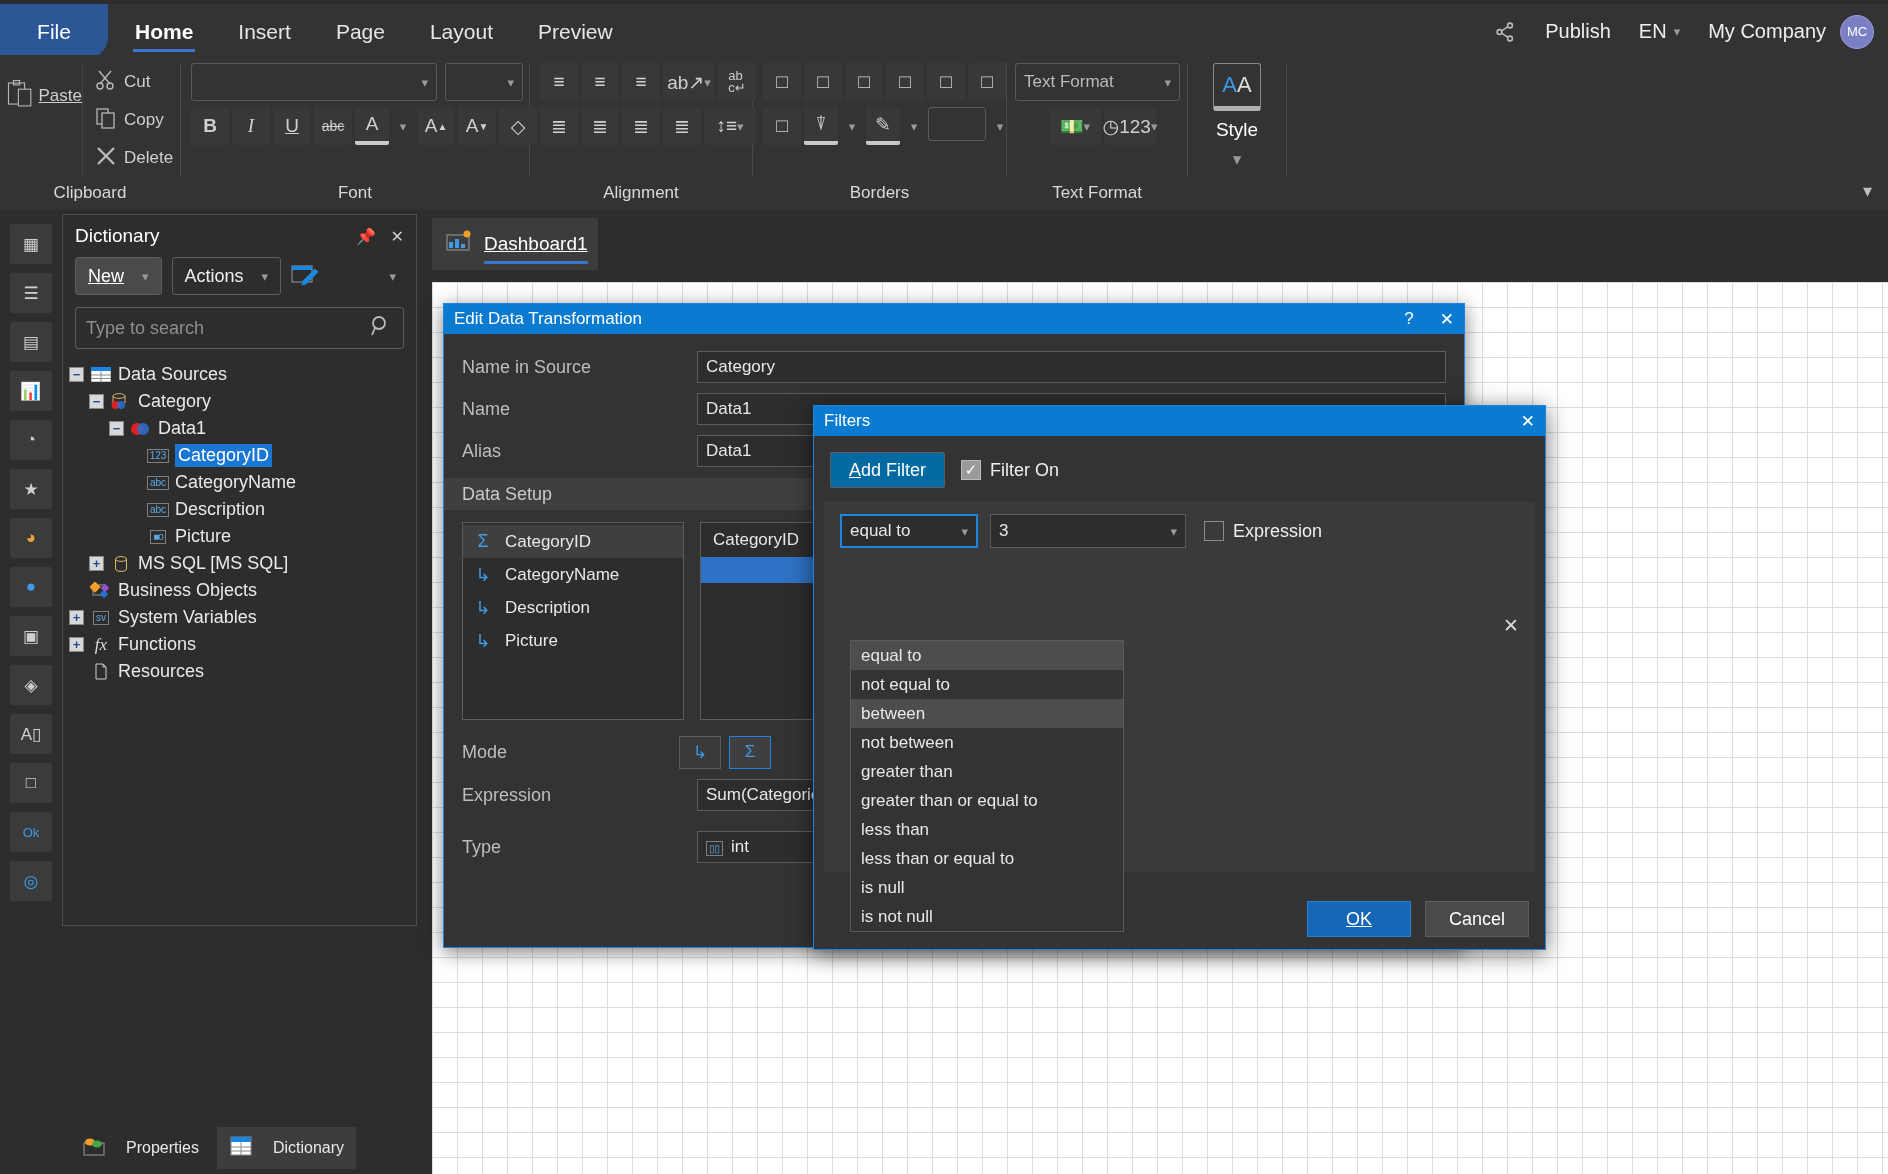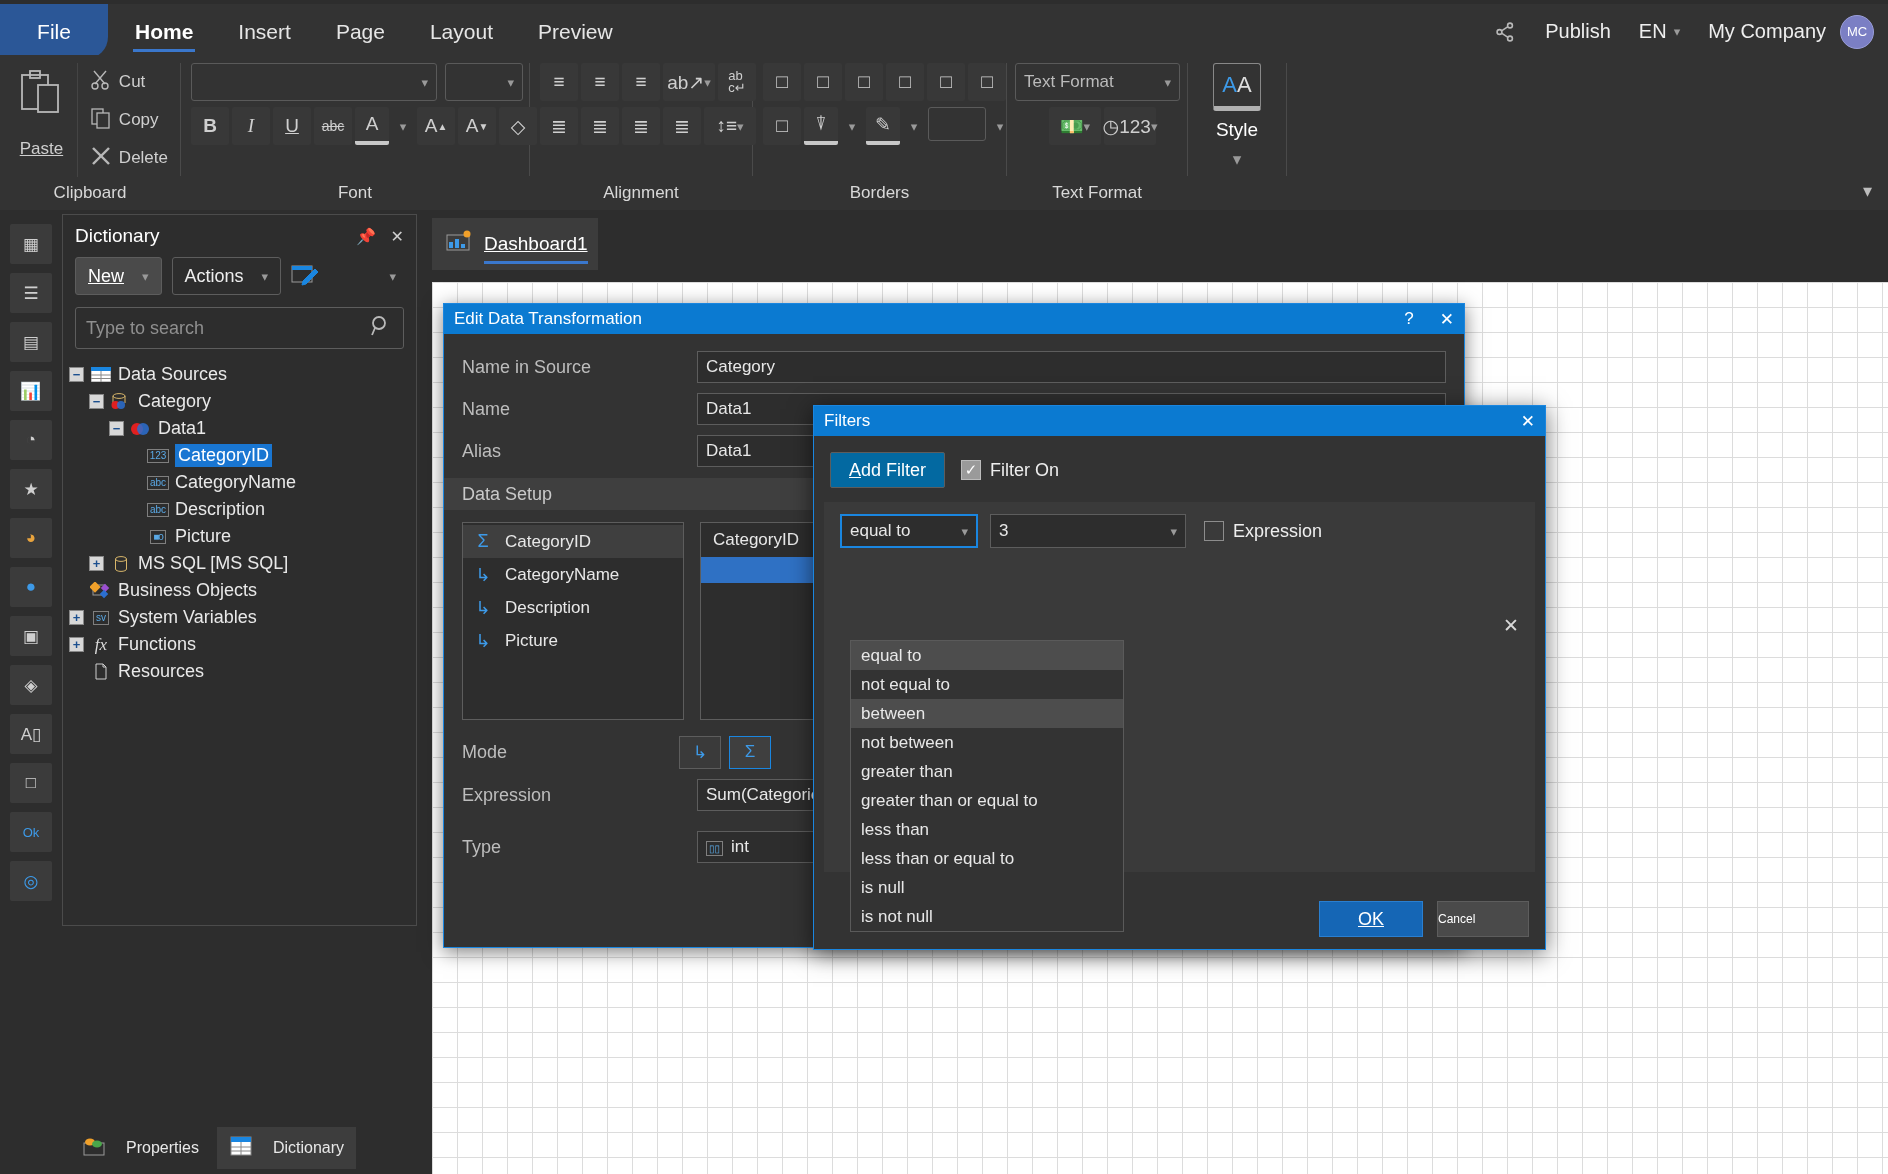--- a/index.html
+++ b/index.html
@@ -49,22 +49,22 @@
     background: #333333; display: flex; align-items: stretch;
   }
   .rgroup { position: relative; display: flex; flex-direction: column; }
   .rgroup-body { flex: 1; display: flex; align-items: flex-start; padding: 8px 6px 0 6px; }
   .rgroup-title {
     height: 28px; line-height: 22px; text-align: center; font-size: 17px; color: #d8d8d8;
   }
   .rsep { width: 1px; background: #4a4a4a; margin: 8px 0 34px 0; }
 
   .bigbtn {
-    width: 76px; display: flex; flex-direction: column; align-items: center;
-    padding-top: 6px; color: #cfcfcf; font-size: 17px; gap: 16px;
+    width: 76px; display: flex; flex-direction: row; align-items: center;
+    padding-top: 6px; color: #cfcfcf; font-size: 17px; gap: 4px;
   }
   .smallrow { display: flex; align-items: center; gap: 7px; color: #cfcfcf; font-size: 17px; padding: 4px 6px; height: 38px;}
   .smallcol { display:flex; flex-direction: column; border-left: 1px solid #444; padding-left: 6px;}
   .tbtn {
     width: 38px; height: 38px; display: flex; align-items: center; justify-content: center;
     color: #cfcfcf; background: #383838; border-radius: 2px; font-size: 19px;
   }
   .tbtn.flat { background: transparent; }
   .combo {
     height: 38px; border: 1px solid #5a5a5a; border-radius: 3px; background: #333;
@@ -235,22 +235,22 @@
   }
   .dd-item { height: 29px; display: flex; align-items: center; padding: 0 10px; font-size: 17px; color: #e8e8e8; }
   .dd-item.hl { background: #4d4d4d; }
   .flt-close-x { position: absolute; right: 16px; top: 112px; color: #d8d8d8; font-size: 19px; }
   .flt-footer { position: absolute; bottom: 12px; right: 16px; display: flex; gap: 14px; }
   .btn-ok {
     width: 104px; height: 36px; background: #1566b5; border: 1px solid #2a7fd0;
     display: flex; align-items: center; justify-content: center; font-size: 18px; color: #fff;
   }
   .btn-cancel {
-    width: 92px; height: 36px; background: #4a4a4a; border: 1px solid #5d5d5d;
-    display: flex; align-items: center; justify-content: flex-start; font-size: 12px; color: #fff;
+    width: 104px; height: 36px; background: #4a4a4a; border: 1px solid #5d5d5d;
+    display: flex; align-items: center; justify-content: center; font-size: 18px; color: #fff;
   }
   .hidden-overflow { overflow: hidden; }
 </style>
 </head>
 <body>
 
 <div id="app">
 
   <div class="topbar">
     <div class="file-tab">

